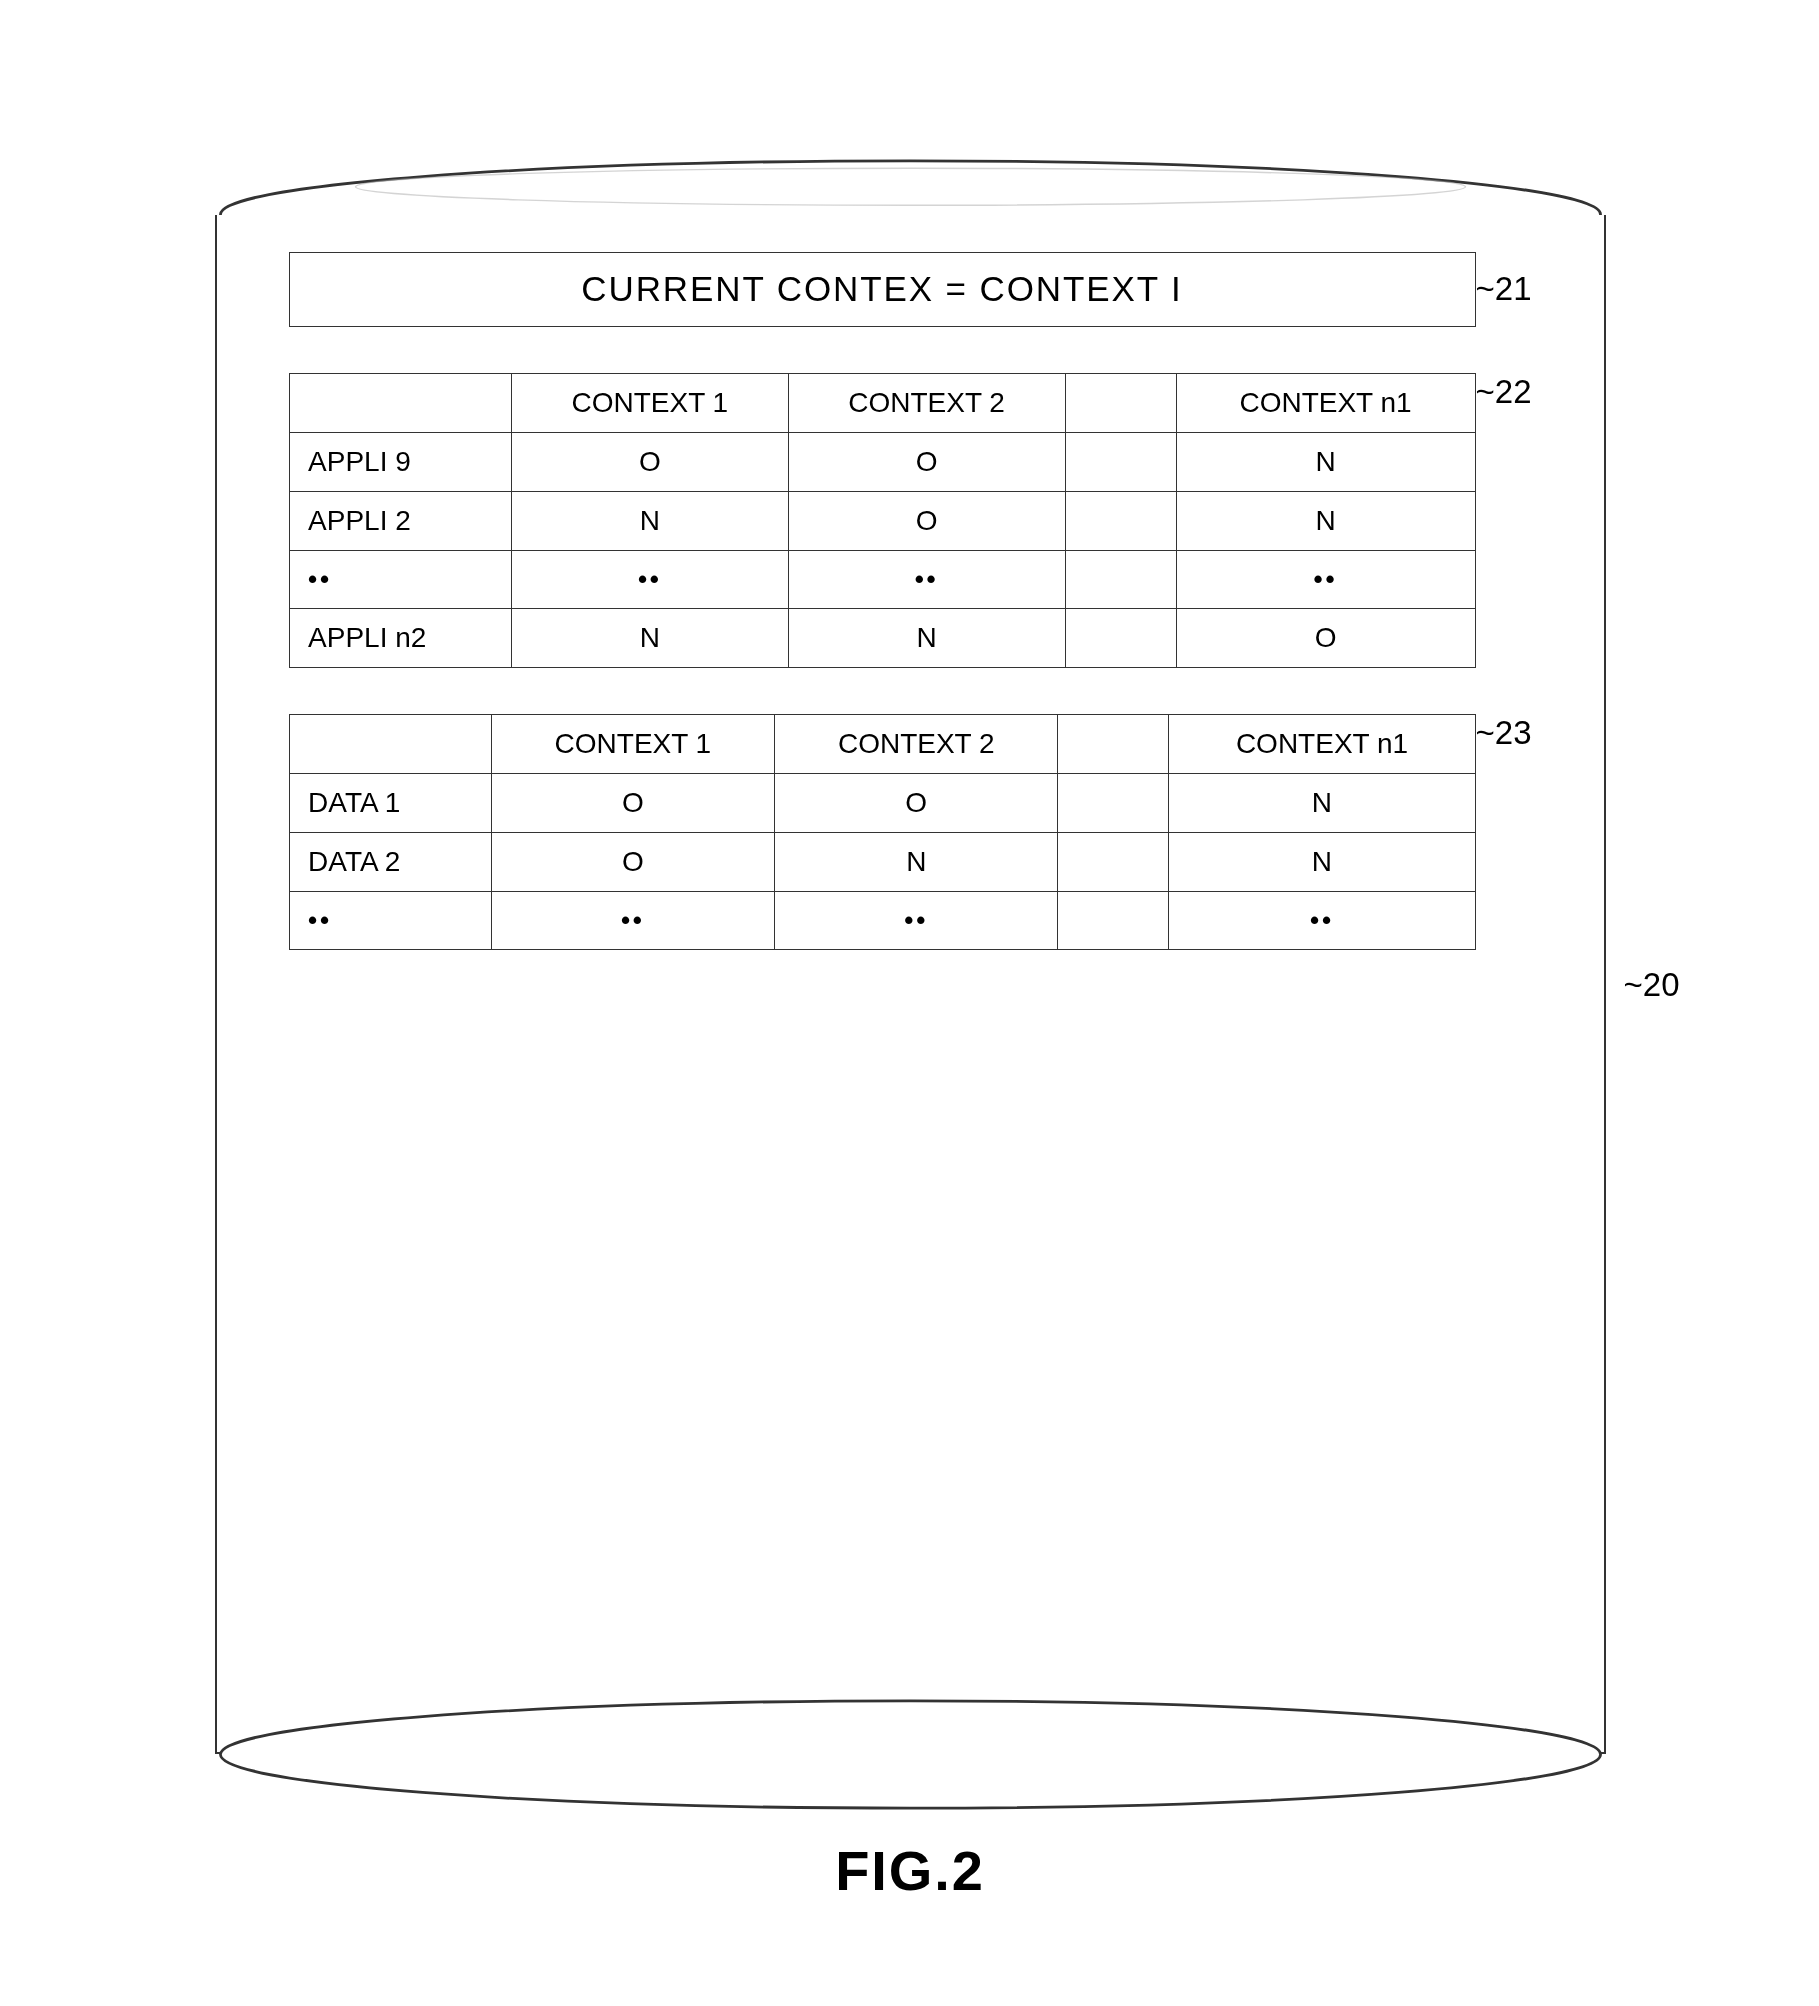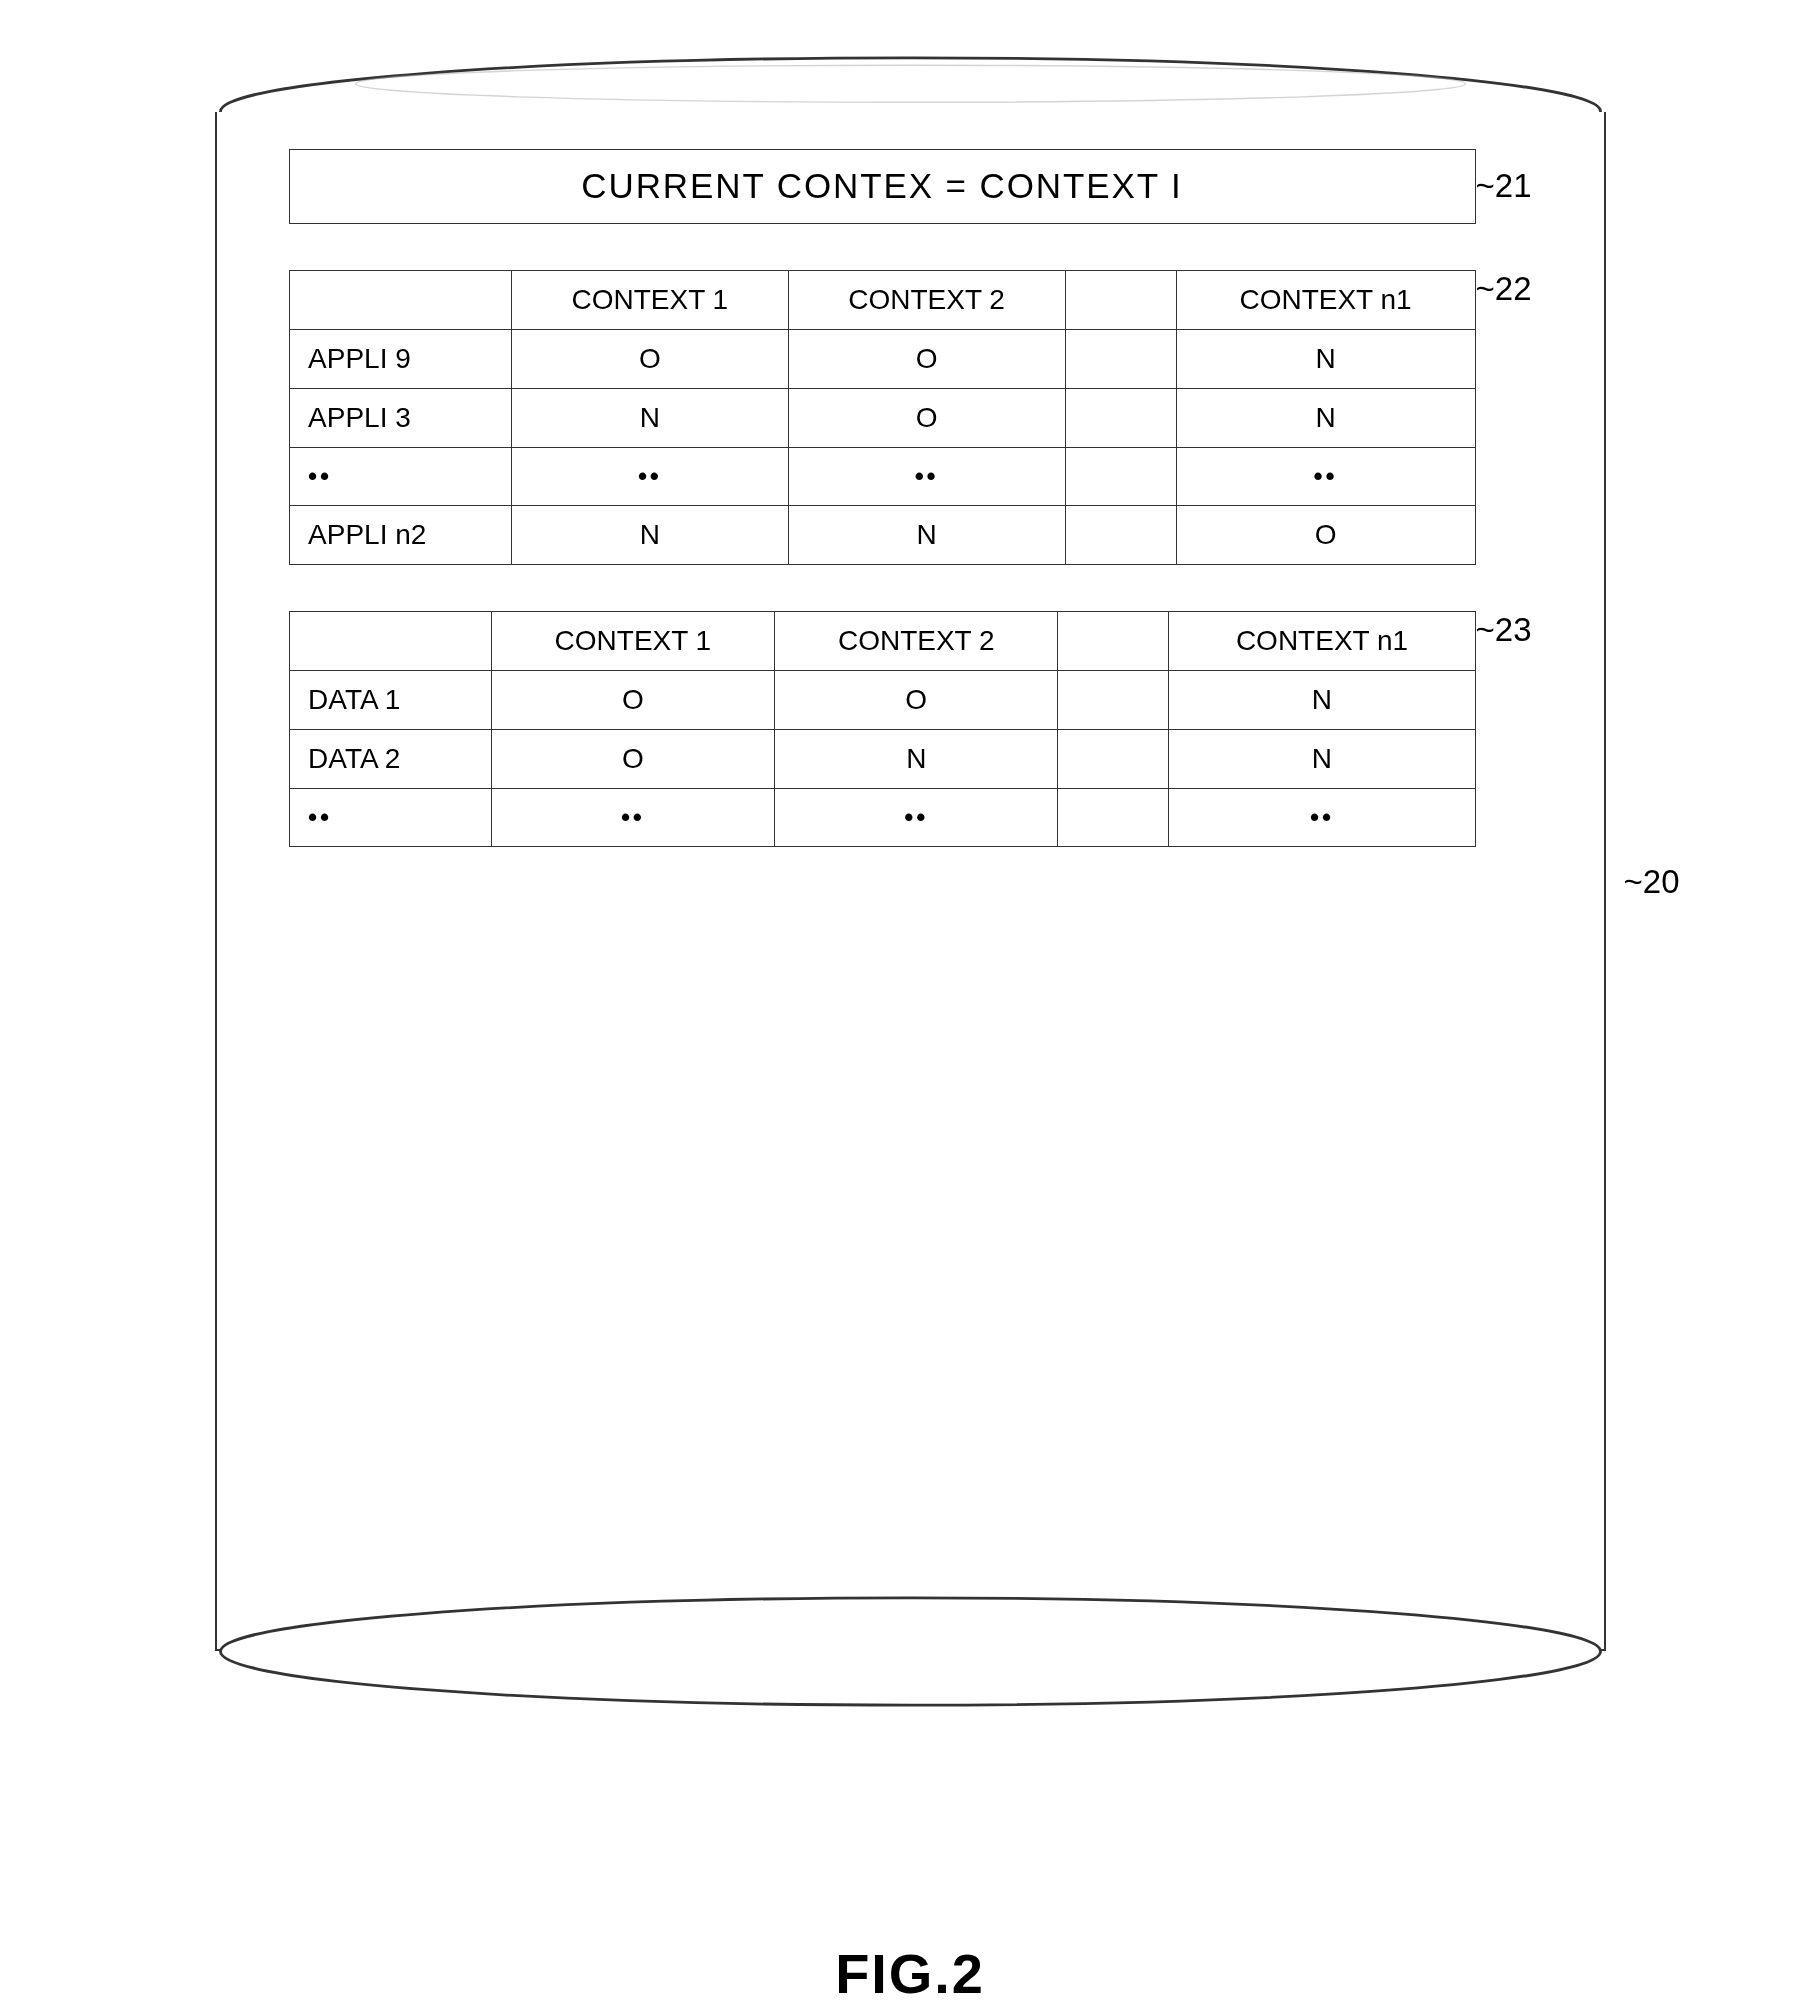--- a/index.html
+++ b/index.html
@@ -12,21 +12,21 @@
       position: relative;
       overflow: hidden;
     }
 
     .page-container {
       width: 1820px;
       height: 2006px;
       display: flex;
       flex-direction: column;
       align-items: center;
-      justify-content: space-between;
+      justify-content: center;
       padding-top: 56px;
     }
 
     
     .cylinder {
       position: relative;
       width: 1391px;
       height: 1651px;
       margin: 0 auto;
     }
@@ -222,21 +222,21 @@
             </thead>
             <tbody>
               <tr>
                 <td class="row-header">APPLI 9</td>
                 <td>O</td>
                 <td>O</td>
                 <td class="dashed-col gap-cell"></td>
                 <td>N</td>
               </tr>
               <tr>
-                <td class="row-header">APPLI 3</td>
+                <td class="row-header">APPLI 2</td>
                 <td>N</td>
                 <td>O</td>
                 <td class="dashed-col gap-cell"></td>
                 <td>N</td>
               </tr>
               <tr class="dot-row">
                 <td class="row-header">••</td>
                 <td>••</td>
                 <td>••</td>
                 <td class="dashed-col gap-cell"></td>

